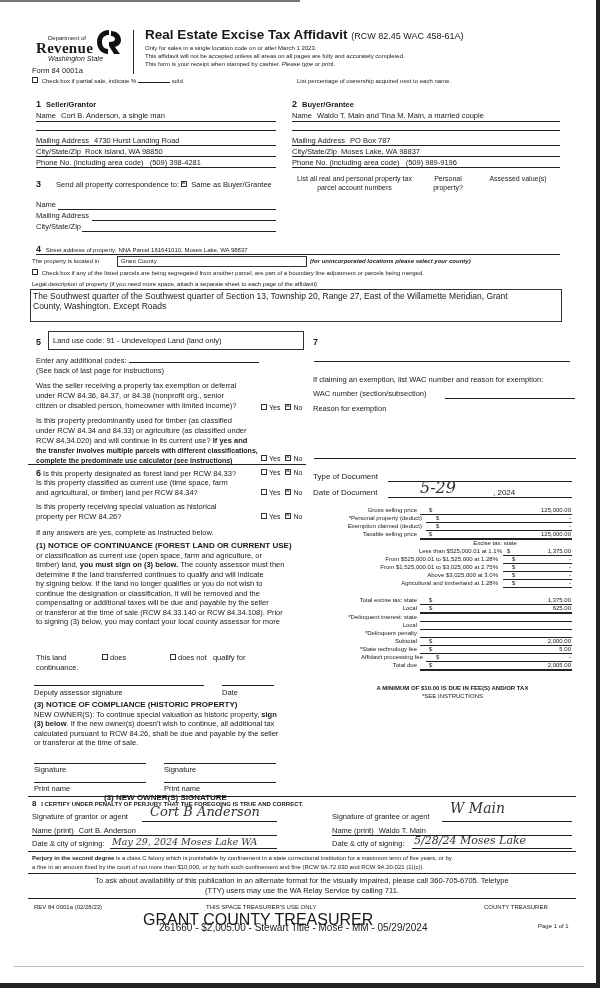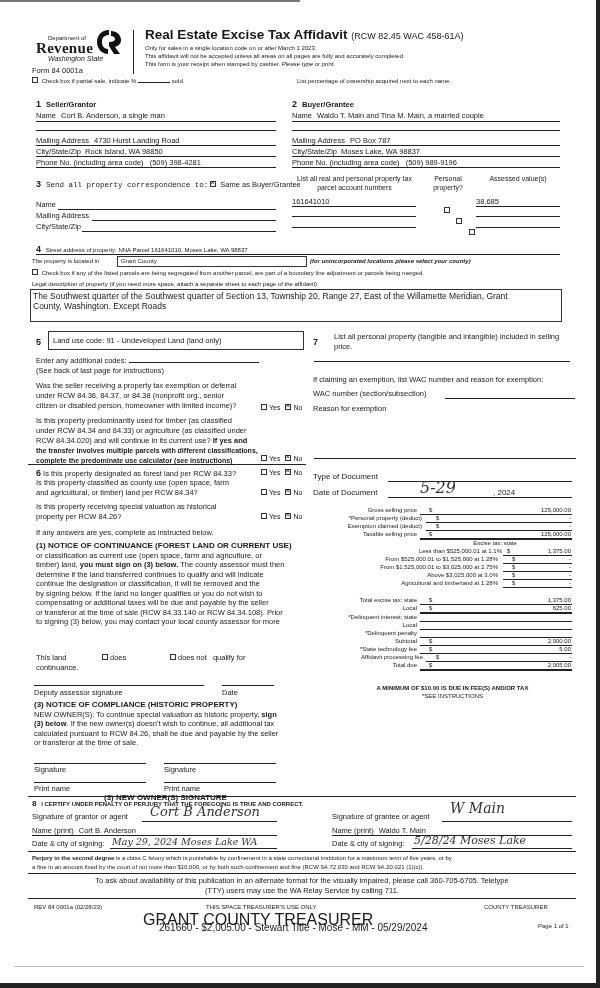--- a/index.html
+++ b/index.html
@@ -89,21 +89,21 @@
   </div>
   <div class="hline" style="left:36px; top:156px; width:240px;"></div>
   <div class="abs s75" style="left:36px; top:158px;">
     <span>Phone No. (including area code)</span>
     <span class="u" style="margin-left:4px;margin-top:28px;">(509) 398-4281</span>
   </div>
   <div class="hline" style="left:36px; top:167px; width:240px;"></div>
 
   <div class="abs s75" style="left:36px; top:179px;">
     <span class="b s9">3</span>
-    <span style="margin-left:3px;font-family:Liberation Mono, monospace;">Send all property correspondence to:</span>
+    <span style="margin-left:13px;">Send all property correspondence to:</span>
     <span class="cb x"></span>
     <span>Same as Buyer/Grantee</span>
   </div>
   <div class="abs s75" style="left:36px; top:200px;">Name</div>
   <div class="hline" style="left:58px; top:209px; width:218px;"></div>
   <div class="abs s75" style="left:36px; top:211px;">Mailing Address</div>
   <div class="hline" style="left:92px; top:220px; width:184px;"></div>
   <div class="abs s75" style="left:36px; top:222px;">City/State/Zip</div>
   <div class="hline" style="left:82px; top:231px; width:194px;"></div>
 
@@ -130,35 +130,20 @@
   <div class="abs s75" style="left:292px; top:158px;">
     <span>Phone No. (including area code)</span>
     <span class="u" style="margin-left:4px;">(509) 989-9196</span>
   </div>
   <div class="hline" style="left:292px; top:167px; width:268px;"></div>
 
   <div class="abs s7 tc" style="left:292px; top:174px; width:125px; white-space:normal; line-height:9px;">List all real and personal property tax parcel account numbers</div>
   <div class="abs s7 tc" style="left:428px; top:174px; width:40px; white-space:normal; line-height:9px;">Personal property?</div>
   <div class="abs s7 tc" style="left:478px; top:174px; width:80px; white-space:normal; line-height:9px;">Assessed value(s)</div>
 
-  <div>
-    <div class="abs s75" style="left:292px; top:197px;">161641010</div>
-    <div class="hline" style="left:292px; top:206px; width:124px;"></div>
-    <span class="abs cb" style="left:444px; top:200px;"></span>
-    <div class="abs s75 u" style="left:476px; top:197px;">38,685</div>
-    <div class="hline" style="left:476px; top:206px; width:84px;"></div>
-
-    <div class="hline" style="left:292px; top:216px; width:124px;"></div>
-    <span class="abs cb" style="left:444px; top:211px;"></span>
-    <div class="hline" style="left:476px; top:216px; width:84px;"></div>
-
-    <div class="hline" style="left:292px; top:227px; width:124px;"></div>
-    <span class="abs cb" style="left:444px; top:222px;"></span>
-    <div class="hline" style="left:476px; top:227px; width:84px;"></div>
-  </div>
 
   <div class="abs s6" style="left:36px; top:244px;">
     <span class="b s9">4</span>
     <span style="margin-left:3px;">Street address of property:</span>
     <span class="u">NNA Parcel 161641010, Moses Lake, WA  98837</span>
   </div>
   <div class="hline" style="left:36px; top:254px; width:524px;"></div>
   <div class="abs s6" style="left:32px; top:258px;">The property is located in</div>
   <div class="box s6" style="left:117px; top:256px; width:190px; height:11px; padding:1px 3px;">Grant County</div>
   <div class="abs s6 b i" style="left:310px; top:258px;">(for unincorporated locations please select your county)</div>
@@ -208,21 +193,21 @@
 
   <div class="abs s75" style="left:36px; top:468px;">
     <span class="b s9">6</span>
     <span>Is this property designated as forest land per RCW 84.33?</span>
   </div>
   <div class="abs s7" style="left:261px; top:469px;">
     <span class="cb"></span><span>Yes</span>
     <span class="cb x" style="margin-left:3px;"></span><span>No</span>
   </div>
   <div class="abs s75" style="left:36px; top:478px; line-height:10px;">
-    <div>Is this property classified as county use (open space, farm</div>
+    <div>Is this property classified as current use (time space, farm</div>
     <div>and agricultural, or timber) land per RCW 84.34?</div>
   </div>
   <div class="abs s7" style="left:261px; top:489px;">
     <span class="cb"></span><span>Yes</span>
     <span class="cb x" style="margin-left:3px;"></span><span>No</span>
   </div>
   <div class="abs s75" style="left:36px; top:502px; line-height:10px;">
     <div>Is this property receiving special valuation as historical</div>
     <div>property per RCW 84.26?</div>
   </div>
@@ -230,22 +215,22 @@
     <span class="cb"></span><span>Yes</span>
     <span class="cb x" style="margin-left:3px;"></span><span>No</span>
   </div>
   <div class="abs s75" style="left:36px; top:528px;">If any answers are yes, complete as instructed below.</div>
 
   <div class="abs s75" style="left:36px; top:541px; line-height:9.5px;">
     <div class="b s8">(1) NOTICE OF CONTINUANCE (FOREST LAND OR CURRENT USE)</div>
     <div>or classification as current use (open space, farm and agriculture, or</div>
     <div><span>timber) land,</span> <span class="b">you must sign on (3) below.</span> <span>The county assessor must then</span></div>
     <div>determine if the land transferred continues to qualify and will indicate</div>
+    <div>by signing below. If the land no longer qualifies or you do not wish to</div>
     <div>continue the designation or classification, it will be removed and the</div>
-    <div>by signing below. If the land no longer qualifies or you do not wish to</div>
     <div>compensating or additional taxes will be due and payable by the seller</div>
     <div>or transferor at the time of sale (RCW 84.33.140 or RCW 84.34.108). Prior</div>
     <div>to signing (3) below, you may contact your local county assessor for more</div>
   </div>
 
   <div class="abs s75" style="left:36px; top:653px;">This land</div>
   <div class="abs s75" style="left:102px; top:653px;">
     <span class="cb"></span><span>does</span>
   </div>
   <div class="abs s75" style="left:170px; top:653px;">
@@ -271,24 +256,20 @@
   <div class="hline" style="left:34px; top:763px; width:112px;"></div>
   <div class="hline" style="left:164px; top:763px; width:112px;"></div>
   <div class="abs s75" style="left:34px; top:765px;">Signature</div>
   <div class="abs s75" style="left:164px; top:765px;">Signature</div>
   <div class="hline" style="left:34px; top:782px; width:112px;"></div>
   <div class="hline" style="left:164px; top:782px; width:112px;"></div>
   <div class="abs s75" style="left:34px; top:784px;">Print name</div>
   <div class="abs s75" style="left:164px; top:784px;">Print name</div>
 
   <div class="abs b s9" style="left:313px; top:337px;">7</div>
-  <div class="abs s75" style="left:334px; top:332px; line-height:10px;">
-    <div>List all personal property (tangible and intangible) included in selling</div>
-    <div>price.</div>
-  </div>
   <div class="hline" style="left:314px; top:361px; width:256px;"></div>
   <div class="abs s75" style="left:313px; top:375px;">If claiming an exemption, list WAC number and reason for exemption:</div>
   <div class="abs s75" style="left:313px; top:389px;">WAC number (section/subsection)</div>
   <div class="hline" style="left:445px; top:398px; width:130px;"></div>
   <div class="abs s75" style="left:313px; top:404px;">Reason for exemption</div>
   <div class="hline" style="left:314px; top:458px; width:262px;"></div>
 
   <div class="abs s8" style="left:313px; top:472px;">Type of Document</div>
   <div class="hline" style="left:388px; top:481px; width:184px;"></div>
   <div class="abs s8" style="left:313px; top:488px;">Date of Document</div>

